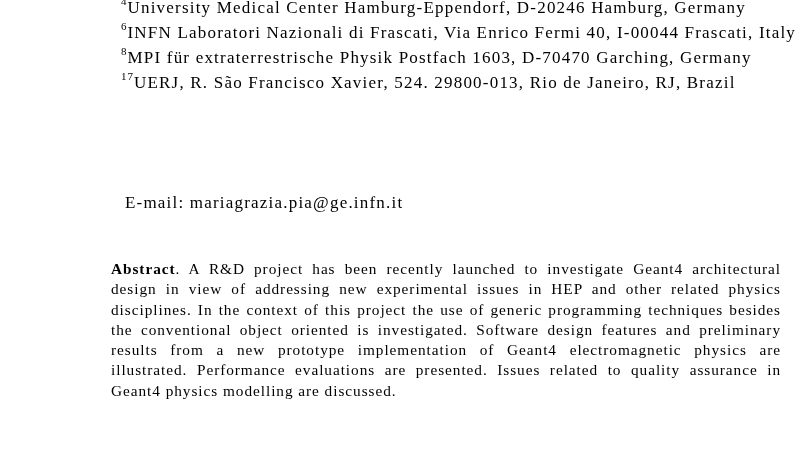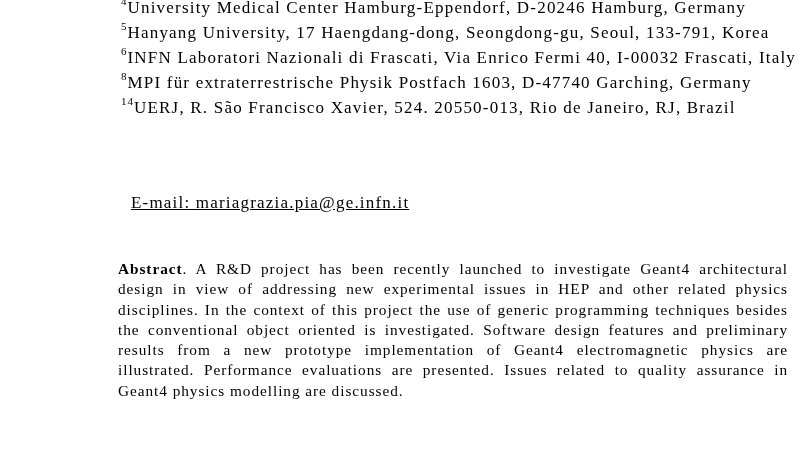--- a/index.html
+++ b/index.html
@@ -30,53 +30,51 @@
     white-space: nowrap;
   }
   .sup {
     font-size: 11px;
     position: relative;
     top: -8px;
     letter-spacing: 1px;
   }
   .email {
     position: absolute;
-    left: 131px;
+    left: 125px;
     top: 191px;
     font-size: 17px;
     line-height: 23px;
     letter-spacing: 1.2px;
     white-space: nowrap;
-    text-decoration: underline;
   }
   .abstract {
     position: absolute;
-    left: 118px;
+    left: 111px;
     top: 259px;
     width: 670px;
     margin: 0;
     font-size: 15.3px;
     line-height: 20.3px;
     letter-spacing: 0.95px;
     text-align: justify;
   }
   .bold {
     font-weight: 700;
   }
 </style>
 </head>
 <body>
 
 <div class="page">
 
   <div class="affils">
     <div class="affil"><span class="sup">4</span><span>University Medical Center Hamburg-Eppendorf, D-20246 Hamburg, Germany</span></div>
-    <div class="affil"><span class="sup">5</span><span>Hanyang University, 17 Haengdang-dong, Seongdong-gu, Seoul, 133-791, Korea</span></div>
-    <div class="affil"><span class="sup">6</span><span>INFN Laboratori Nazionali di Frascati, Via Enrico Fermi 40, I-00032 Frascati, Italy</span></div>
-    <div class="affil"><span class="sup">8</span><span>MPI für extraterrestrische Physik Postfach 1603, D-47740 Garching, Germany</span></div>
-    <div class="affil"><span class="sup">14</span><span>UERJ, R. São Francisco Xavier, 524. 20550-013, Rio de Janeiro, RJ, Brazil</span></div>
+    <div class="affil"><span class="sup">6</span><span>INFN Laboratori Nazionali di Frascati, Via Enrico Fermi 40, I-00044 Frascati, Italy</span></div>
+    <div class="affil"><span class="sup">8</span><span>MPI für extraterrestrische Physik Postfach 1603, D-70470 Garching, Germany</span></div>
+    <div class="affil"><span class="sup">17</span><span>UERJ, R. São Francisco Xavier, 524. 29800-013, Rio de Janeiro, RJ, Brazil</span></div>
   </div>
 
   <div class="email"><span>E-mail: </span><span>mariagrazia.pia@ge.infn.it</span></div>
 
   <p class="abstract"><span class="bold">Abstract</span><span>. A R&amp;D project has been recently launched to investigate Geant4 architectural design in view of addressing new experimental issues in HEP and other related physics disciplines. In the context of this project the use of generic programming techniques besides the conventional object oriented is investigated. Software design features and preliminary results from a new prototype implementation of Geant4 electromagnetic physics are illustrated. Performance evaluations are presented. Issues related to quality assurance in Geant4 physics modelling are discussed.</span></p>
 
 </div>
 
 </body></html>

